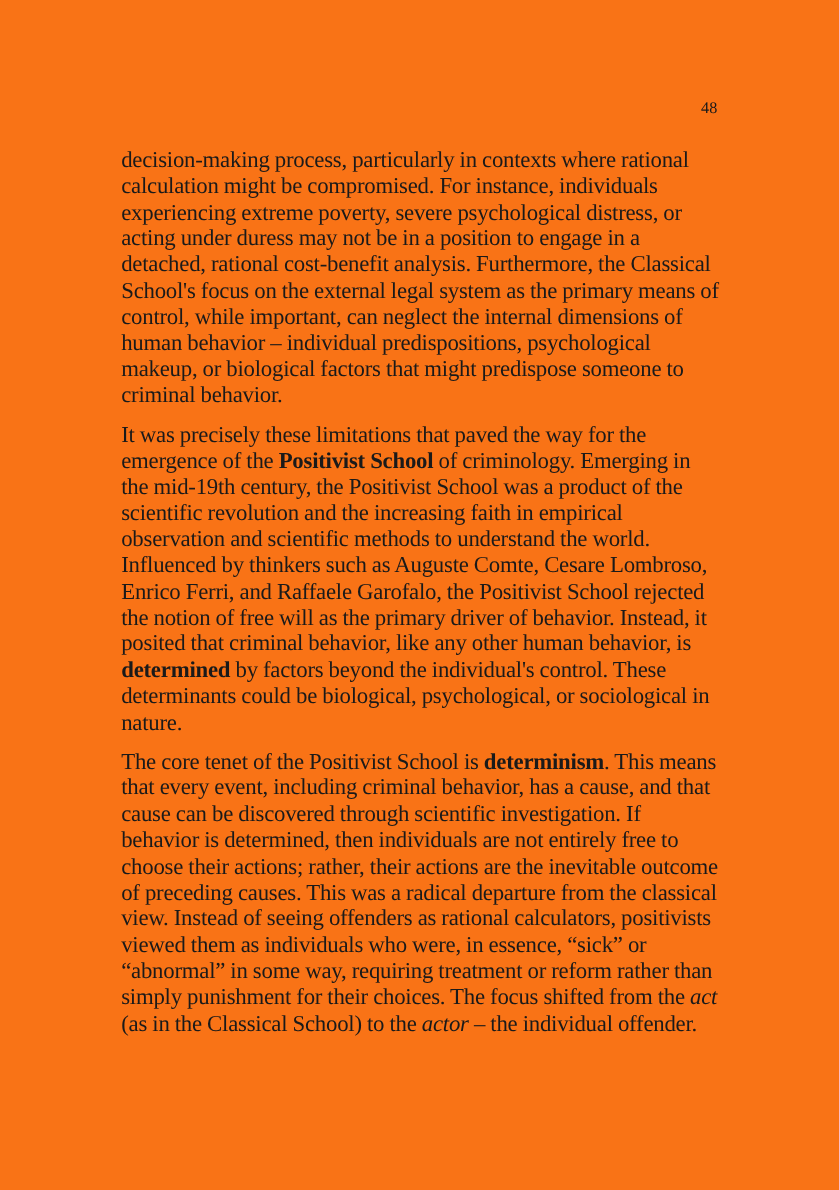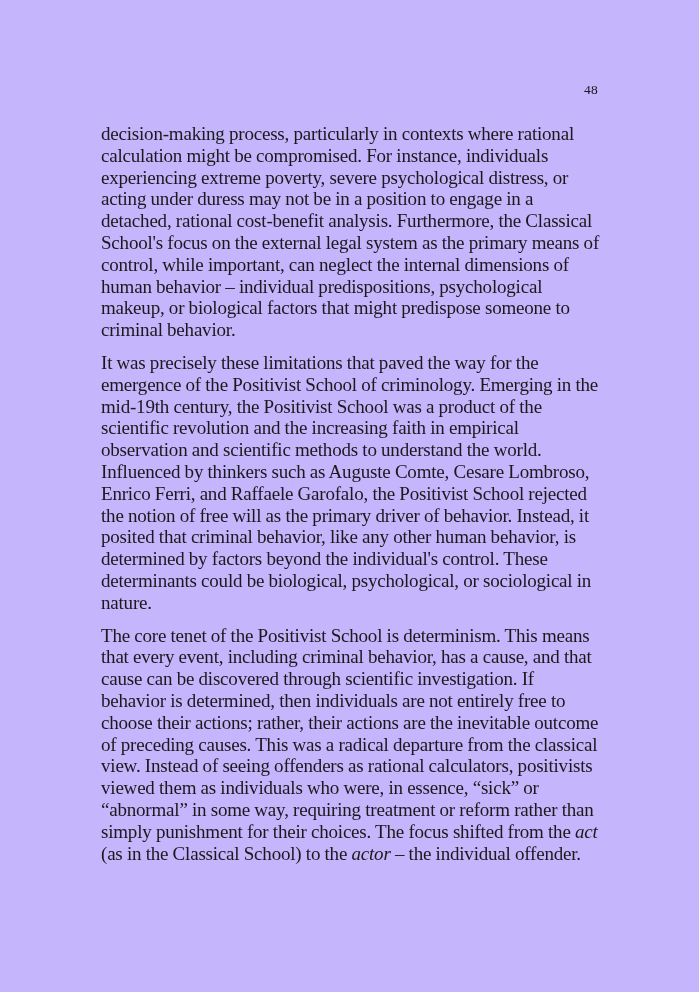--- a/index.html
+++ b/index.html
@@ -11,21 +11,21 @@
     width: 699px;
     height: 992px;
     position: relative;
     overflow: hidden;
     font-family: "Liberation Serif", serif;
     color: #1a1a1a;
   }
   .page {
     position: absolute;
     inset: 0;
-    background: #c4b5fd;
+    background: #f97316;
   }
   .page-number {
     position: absolute;
     top: 83px;
     left: 101px;
     width: 497px;
     text-align: right;
     font-size: 13.5px;
     line-height: 14px;
     letter-spacing: 0.2px;
@@ -42,21 +42,21 @@
     margin: 0 0 11px 0;
     font-size: 19px;
     line-height: 21.8px;
     letter-spacing: -0.2px;
     word-spacing: -0.2px;
     color: #1a1a1a;
   }
   .para:last-child {
     margin-bottom: 0;
   }
-  .run-b { font-weight: normal; }
+  .run-b { font-weight: bold; }
   .run-i { font-style: italic; }
 </style>
 </head>
 <body>
 
 <div class="page">
   <div class="page-number">48</div>
   <div class="content">
       <p class="para"><span>decision-making process, particularly in contexts where rational calculation might be compromised. For instance, individuals experiencing extreme poverty, severe psychological distress, or acting under duress may not be in a position to engage in a detached, rational cost-benefit analysis. Furthermore, the Classical School's focus on the external legal system as the primary means of control, while important, can neglect the internal dimensions of human behavior – individual predispositions, psychological makeup, or biological factors that might predispose someone to criminal behavior.</span></p>
       <p class="para"><span>It was precisely these limitations that paved the way for the emergence of the </span><span class="run-b">Positivist School</span><span> of criminology. Emerging in the mid-19th century, the Positivist School was a product of the scientific revolution and the increasing faith in empirical observation and scientific methods to understand the world. Influenced by thinkers such as Auguste Comte, Cesare Lombroso, Enrico Ferri, and Raffaele Garofalo, the Positivist School rejected the notion of free will as the primary driver of behavior. Instead, it posited that criminal behavior, like any other human behavior, is </span><span class="run-b">determined</span><span> by factors beyond the individual's control. These determinants could be biological, psychological, or sociological in nature.</span></p>

